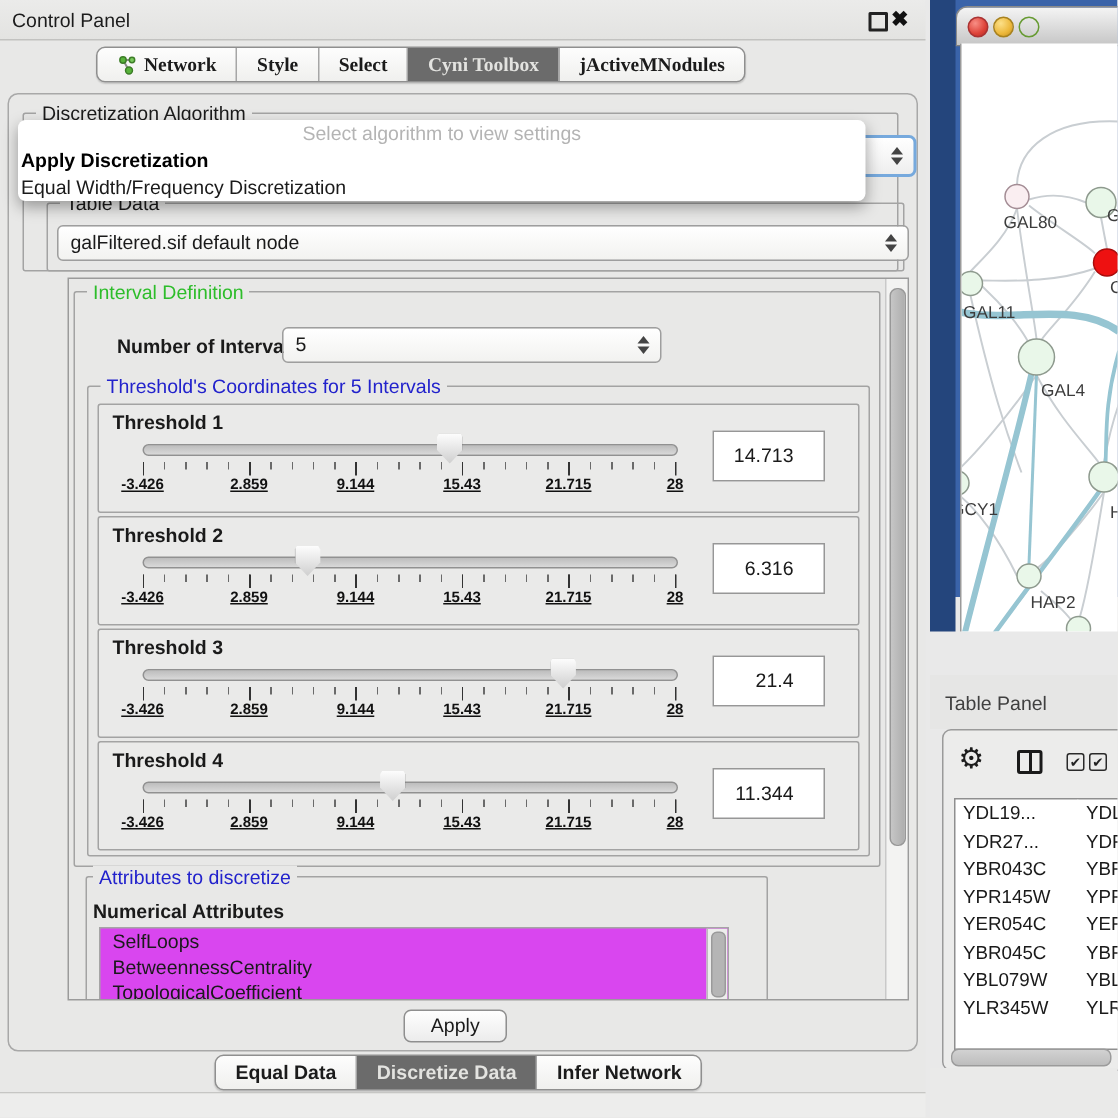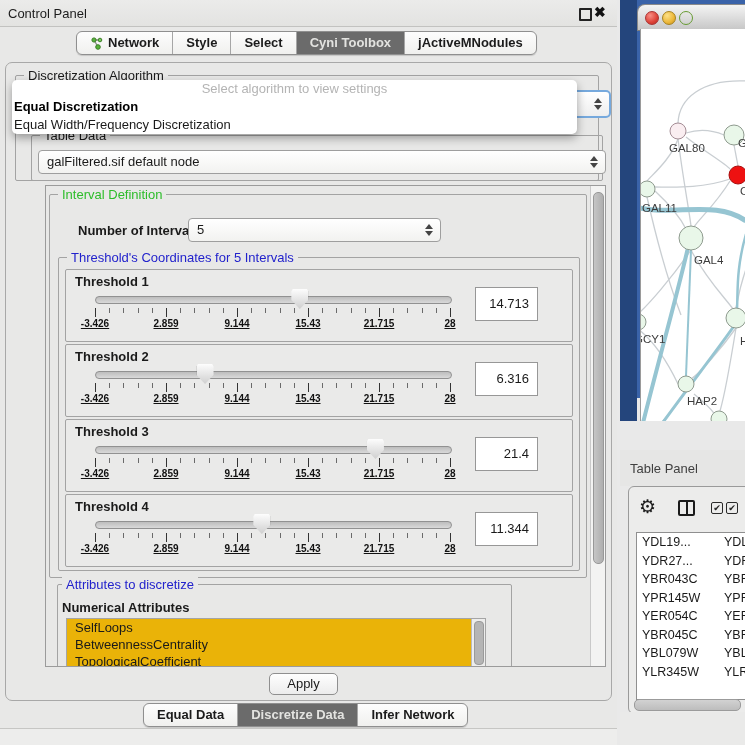--- a/index.html
+++ b/index.html
@@ -15,21 +15,21 @@
   #float-ic{left:579px;top:8px;width:9px;height:9px;border:2px solid #222;border-radius:1px;}
   #close-ic{left:594px;top:4px;font-size:14px;font-weight:bold;color:#111;}
 
   
   .seg-bar{display:flex;border:1px solid #8f8f8f;border-radius:6px;overflow:hidden;
            background:linear-gradient(#fdfdfd,#f0f0ee);box-shadow:0 1px 1px rgba(0,0,0,.15);}
   .seg{padding:0 13px;height:22px;line-height:22px;font-size:13px;font-weight:bold;color:#1b1b1b;
        border-right:1px solid #a6a6a6;white-space:nowrap;display:flex;align-items:center;gap:5px;}
   .seg:last-child{border-right:none;}
   .seg.sel{background:#6b6b6b;color:#e3e3e0;}
-  #top-tabs{left:76px;top:31px;}
+  #top-tabs{left:64px;top:31px;font-family:Liberation Serif, serif;}
   #bottom-tabs{left:143px;top:703px;}
   #under-line{left:0;top:728px;width:617px;height:1px;background:#c6c6c4;}
   #under-fill{left:0;top:729px;width:617px;height:16px;background:#ededec;}
 
   
   #outer-panel{left:5px;top:62px;width:605px;height:637px;border:1px solid #a8a8a8;
                border-radius:7px;background:#e8e8e7;}
 
   .groupbox{position:absolute;border:1px solid #a3a3a3;border-radius:2px;}
   .g-title{position:absolute;top:-8px;left:8px;background:#e8e8e7;padding:0 4px;font-size:13px;line-height:15px;}
@@ -80,25 +80,25 @@
              background:linear-gradient(#fdfdfd,#cfcfcf);
              clip-path:polygon(8% 0,92% 0,100% 12%,100% 55%,50% 100%,0 55%,0 12%);
              filter:drop-shadow(0 0 1px #707070);}
   .ticks-minor{position:absolute;left:29px;top:38px;width:356px;height:5px;
     background:repeating-linear-gradient(to right,#6a6a6a 0 1px,transparent 1px 14.2px);}
   .ticks-major{position:absolute;left:29px;top:38px;width:356px;height:9px;
     background:repeating-linear-gradient(to right,#333 0 1px,transparent 1px 71px);}
   .tickl{position:absolute;top:48px;transform:translateX(-50%);font-size:10px;font-weight:bold;color:#111;text-decoration:underline;}
   .tl0{left:29px}.tl1{left:100px}.tl2{left:171px}.tl3{left:242px}.tl4{left:313px}.tl5{left:384px}
   .thr-value{position:absolute;left:409px;top:17px;width:53px;height:32px;background:#fff;
-             border:1px solid #979797;font-size:13px;line-height:32px;text-align:right;padding-right:8px;}
+             border:1px solid #979797;font-size:13px;line-height:32px;text-align:right;padding-right:20px;}
 
   #attr-group{left:11px;top:398px;width:453px;height:96px;}
   #num-attr-label{left:4px;top:15px;font-size:13px;font-weight:bold;}
-  #attr-list{left:8px;top:33px;width:418px;height:58px;background:#eab308;border:1px solid #a5a5a5;overflow:hidden;}
+  #attr-list{left:8px;top:33px;width:418px;height:58px;background:#d946ef;border:1px solid #a5a5a5;overflow:hidden;}
   .attr-item{font-size:13px;line-height:17px;padding-left:8px;white-space:nowrap;}
   #attr-scroll{position:absolute;right:0;top:0;width:13px;height:58px;background:#ededec;border-left:1px solid #bbb;}
   #attr-thumb{position:absolute;left:2px;top:2px;width:8px;height:42px;border-radius:4px;
               background:#b5b5b5;border:1px solid #9a9a9a;}
 
   #apply-btn{left:263px;top:610px;width:67px;height:20px;border:1px solid #8f8f8f;border-radius:5px;
              background:linear-gradient(#fefefe,#ececec);font-size:13px;text-align:center;line-height:19px;}
 
   
   #net-area{left:620px;top:0;width:125px;height:398px;background:#3a63a9;}
@@ -286,21 +286,21 @@
       <div id="v-scroll">
         <div id="v-thumb"></div>
       </div>
     </div>
 
     <div id="apply-btn" class="abs">Apply</div>
   </div>
 
   <div id="algo-popup" class="abs">
     <div class="pop-row pop-hint">Select algorithm to view settings</div>
-    <div class="pop-row pop-bold">Equal Discretization</div>
+    <div class="pop-row pop-bold">Apply Discretization</div>
     <div class="pop-row">Equal Width/Frequency Discretization</div>
   </div>
 
   <div id="bottom-tabs" class="abs seg-bar">
     <div class="seg">
         <span>Equal Data</span>
       </div>
     <div class="seg sel">
         <span>Discretize Data</span>
       </div>

